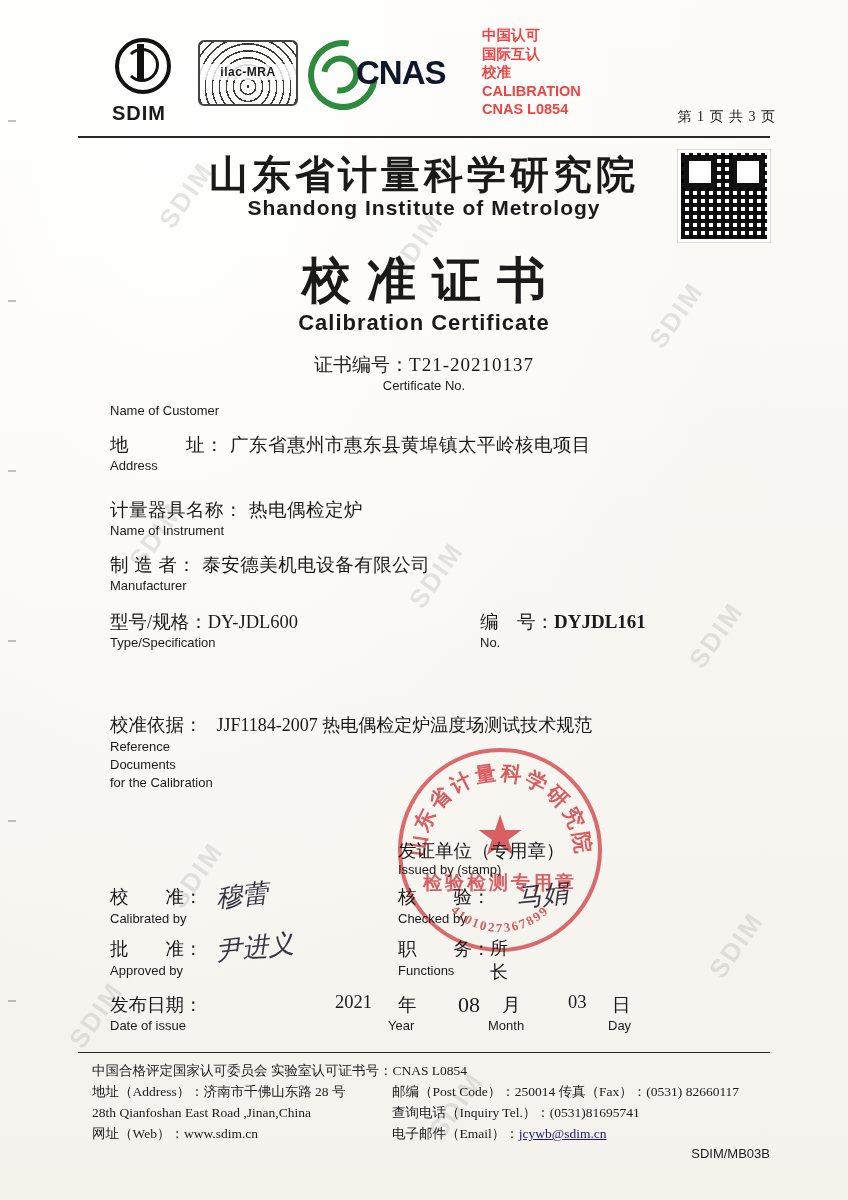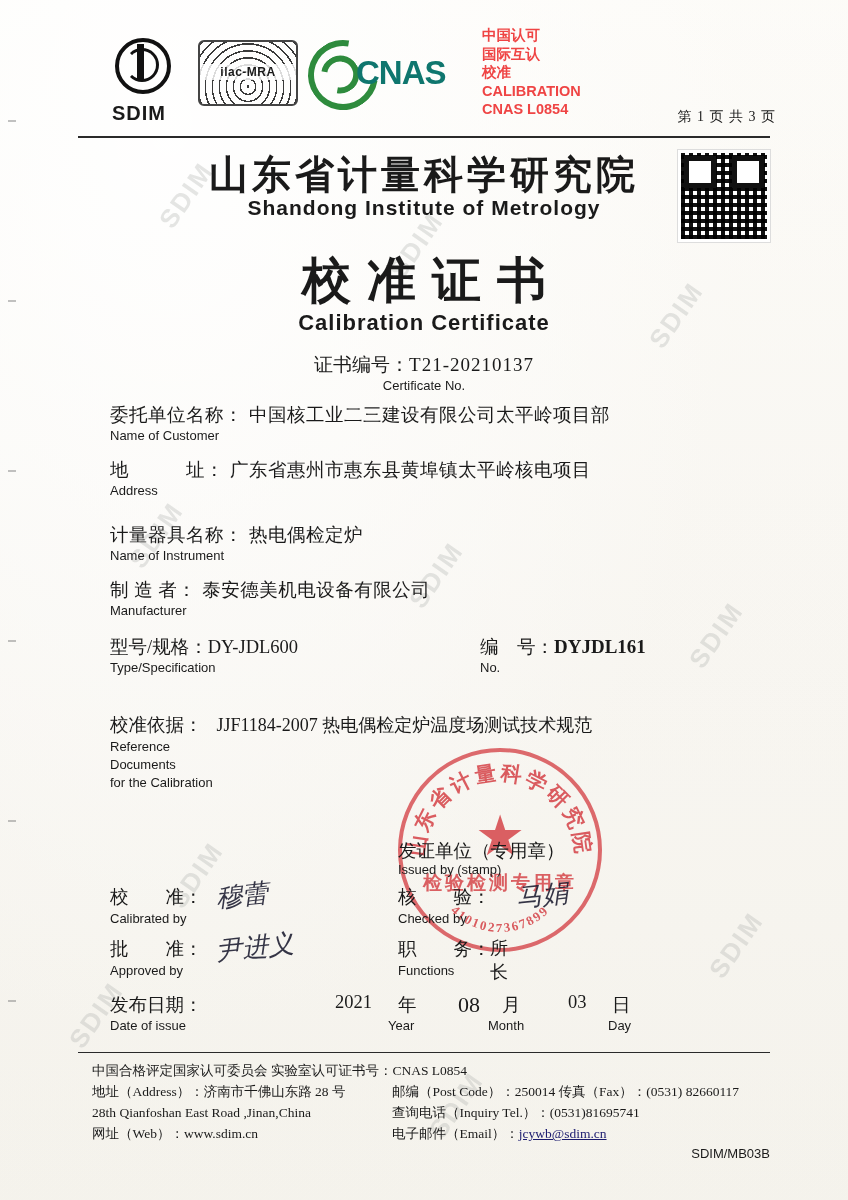--- a/index.html
+++ b/index.html
@@ -143,21 +143,21 @@
     border: 6px solid #2e8b3d;
     border-left-color: transparent;
   }
   .cnas-word {
     position: absolute;
     left: 48px; top: 16px;
     font-family: "Liberation Sans", sans-serif;
     font-size: 33px;
     font-weight: bold;
     letter-spacing: -1px;
-    color: #0f766e;
+    color: #0f172a;
   }
   .accred-block {
     position: absolute;
     left: 404px;
     top: 4px;
     font-family: "Liberation Sans", sans-serif;
     font-size: 14.5px;
     line-height: 18.5px;
     font-weight: bold;
     color: #ef4444;
@@ -558,23 +558,20 @@
   <div class="title-en">Calibration   Certificate</div>
 
   <div class="cert-no-line">
     <span>证书编号：</span><span class="num">T21-20210137</span>
   </div>
   <div class="cert-no-en">Certificate No.</div>
 
   <div class="fields">
 
     <div class="field">
-      <div class="f-cn">
-        <span class="f-label">委托单位名称：</span><span class="f-val">中国核工业二三建设有限公司太平岭项目部</span>
-      </div>
       <div class="f-en">Name of Customer</div>
     </div>
 
     <div class="field" style="margin-top:14px">
       <div class="f-cn">
         <span class="f-label">地　　　址：</span><span class="f-val">广东省惠州市惠东县黄埠镇太平岭核电项目</span>
       </div>
       <div class="f-en">Address</div>
     </div>
 

